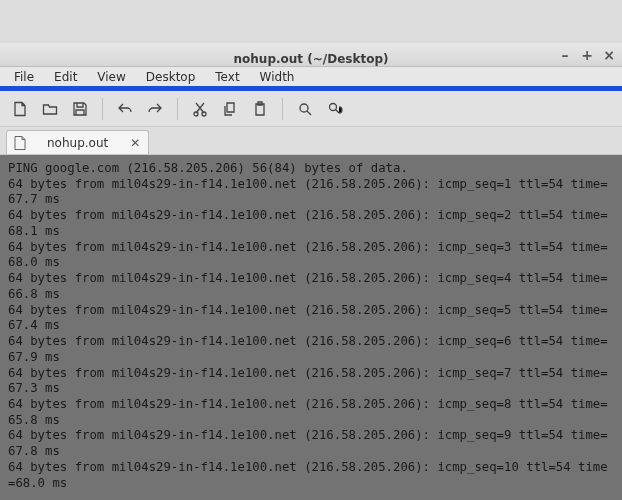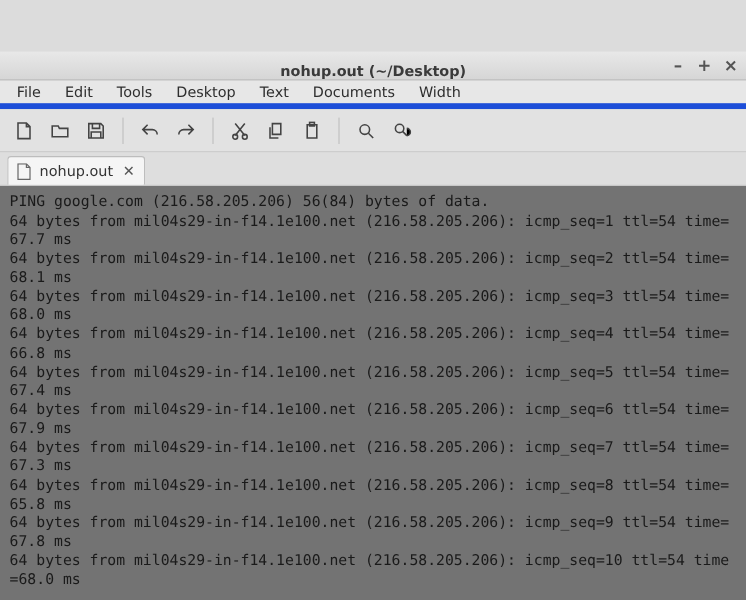--- a/index.html
+++ b/index.html
@@ -86,21 +86,21 @@
   }
   .tab {
     background: #f5f5f5;
     border: 1px solid #bdbdbd;
     border-bottom: none;
     border-radius: 3px 3px 0 0;
     height: 24px;
     display: flex;
     align-items: center;
     padding: 0 6px;
-    gap: 6px;
+    gap: 20px;
     font-size: 12px;
     color: #333;
   }
   .tab .doc-icon {
     width: 14px; height: 14px;
     display: inline-flex; align-items: center; justify-content: center;
   }
   .tab .close-x {
     font-weight: bold;
     color: #555;
@@ -149,24 +149,23 @@
   <div class="window-controls">
     <span class="wc">–</span>
     <span class="wc">+</span>
     <span class="wc">×</span>
   </div>
 </div>
 
 <div class="menubar">
   <span class="menu-item">File</span>
   <span class="menu-item">Edit</span>
-  <span class="menu-item">Tools</span>
+  <span class="menu-item">View</span>
   <span class="menu-item">Desktop</span>
   <span class="menu-item">Text</span>
-  <span class="menu-item">Documents</span>
   <span class="menu-item">Width</span>
 </div>
 
 <div class="toolbar">
   <span class="tb-btn">
     <svg width="16" height="16" viewBox="0 0 16 16">
         <path fill="none" stroke="#444" stroke-width="1.3" d="M3 1.5h7l3 3v10H3z M10 1.5v3h3"></path>
       </svg>
   </span>
   <span class="tb-btn">

